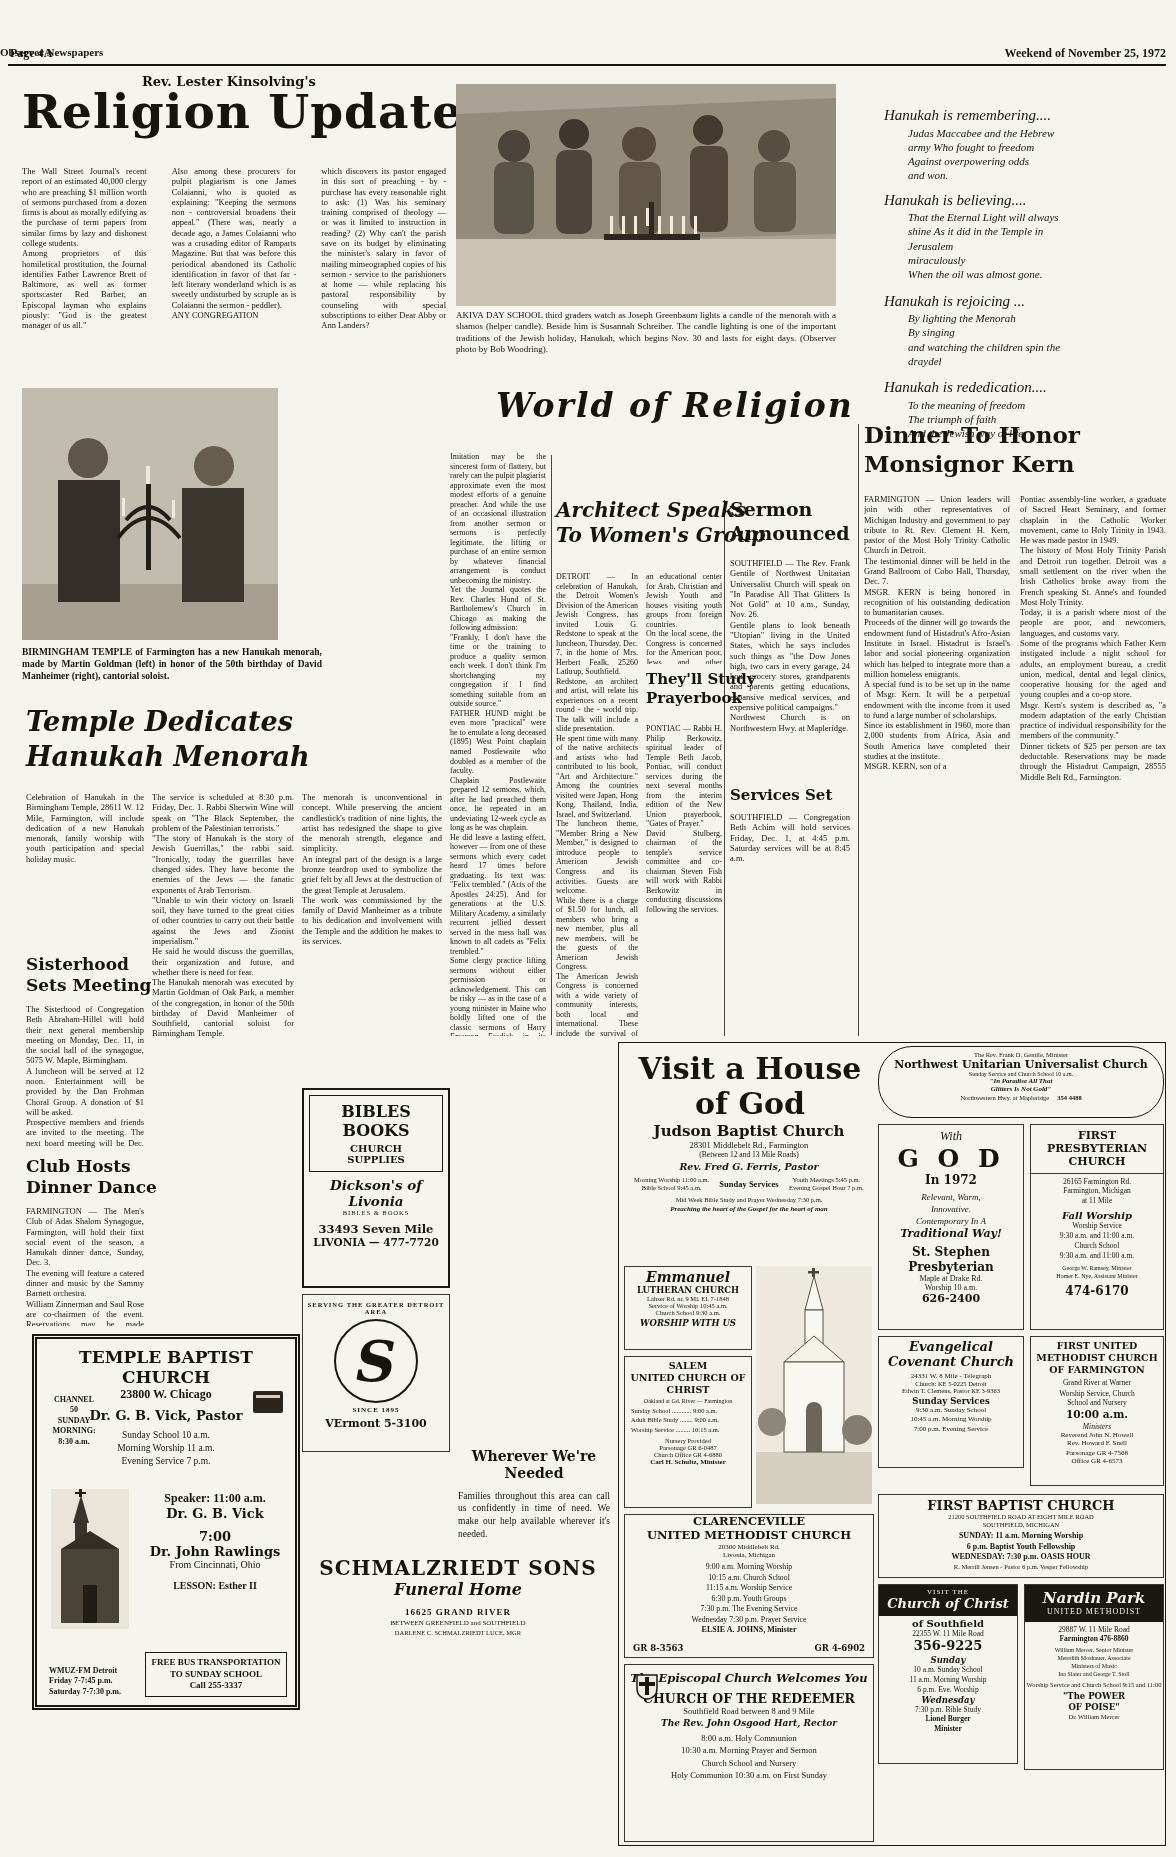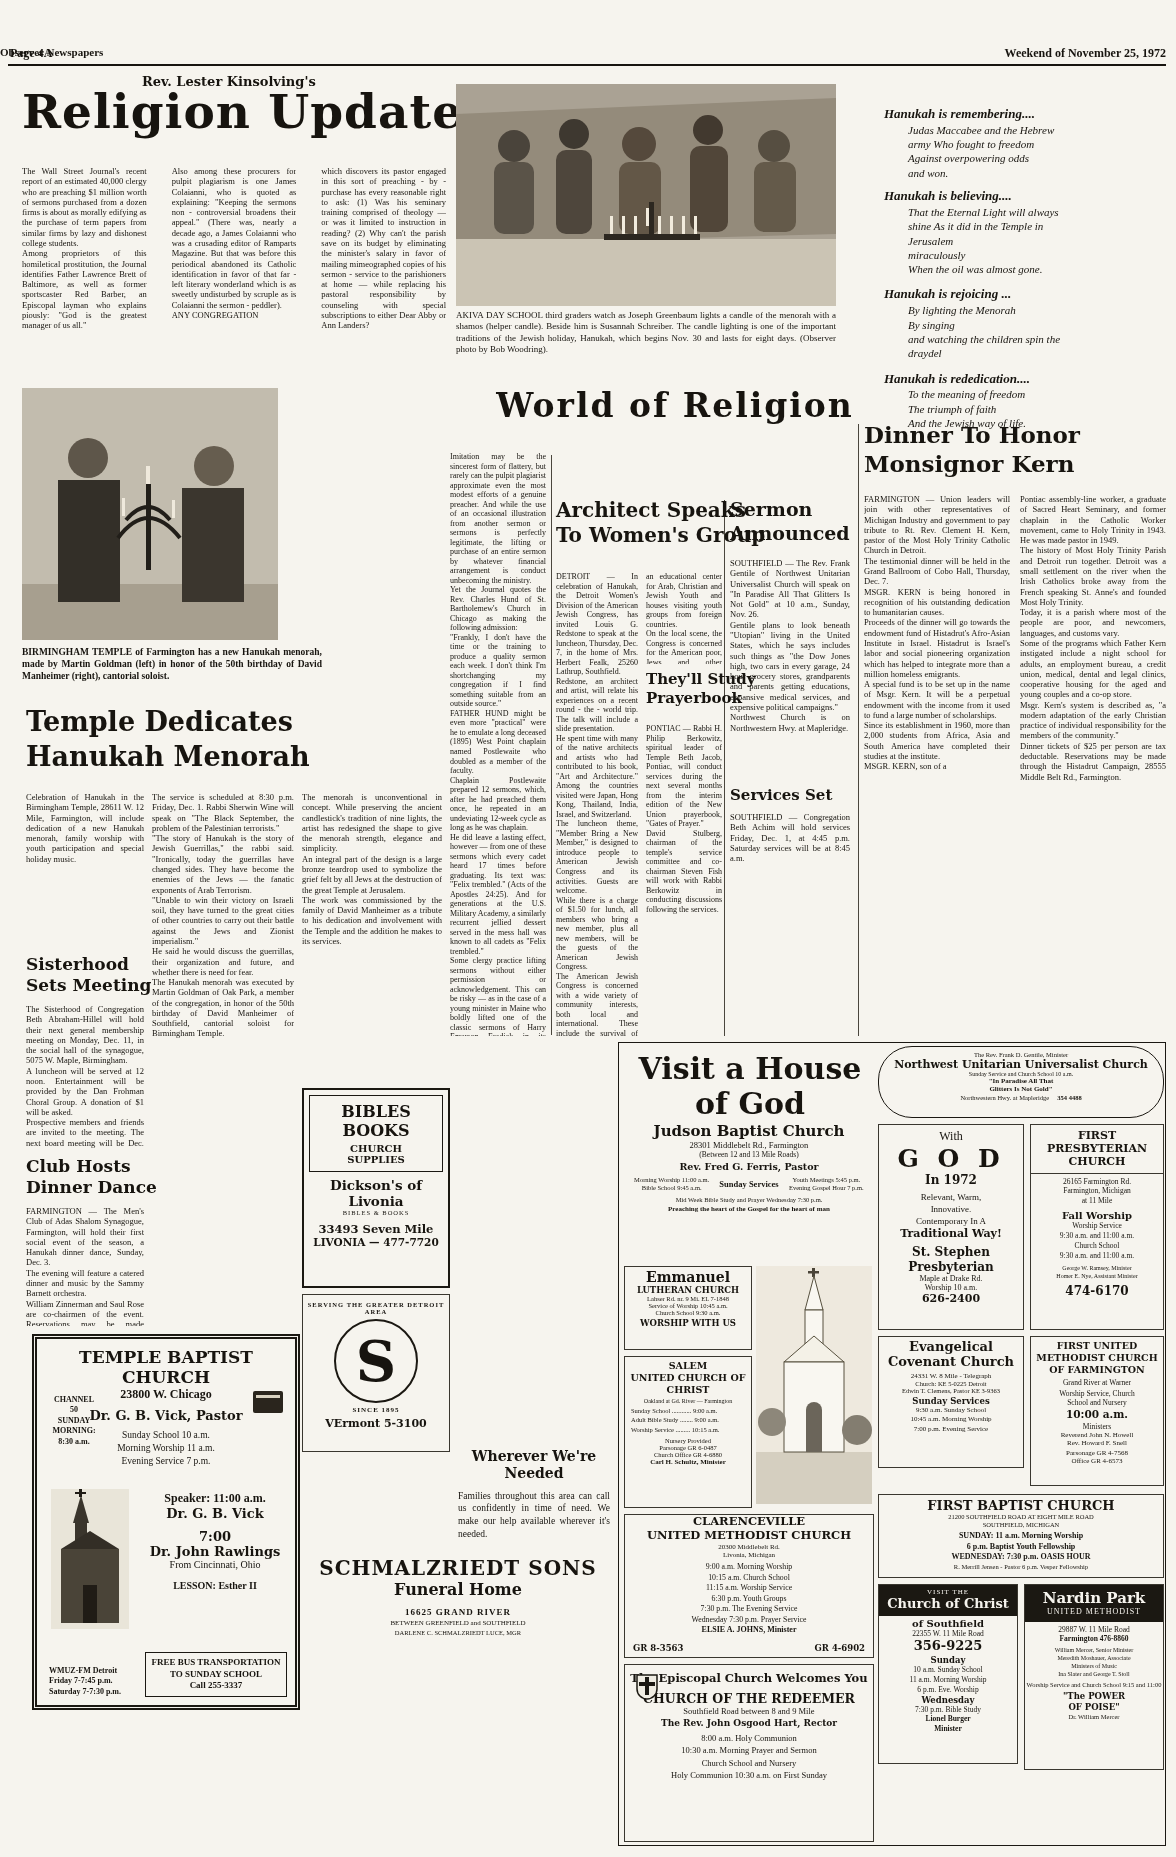--- a/index.html
+++ b/index.html
@@ -2,31 +2,31 @@
 <html><head>
 <meta charset="utf-8">
 <style>
 *{margin:0;padding:0;box-sizing:border-box}
 html,body{background:#c9c7c1}
 .page{position:relative;width:1176px;height:1857px;margin:0 auto;background:#f6f4ee;color:#17140f;font-family:"Liberation Serif",serif;overflow:hidden}
 .abs{position:absolute}
 .bt{font-size:8.5px;line-height:1.21;text-align:justify;white-space:pre-line;overflow:hidden}
 .btsm{font-size:8px;line-height:1.19;text-align:justify;white-space:pre-line;overflow:hidden}
 .serifhl{font-family:"DejaVu Serif",serif;font-weight:bold}
-.it{}
+.it{font-style:italic}
 .ctr{text-align:center}
 .pre{white-space:pre-line}
 .rule{background:#17140f}
 .vrule{background:#4a463d;width:1px}
 .cap{font-size:9px;line-height:1.27;text-align:justify;overflow:hidden}
 .adbox{border:1px solid #3a372f;overflow:hidden;background:#f6f4ee}
 .banner{background:#1b1812;color:#f6f4ee}
 .photo{overflow:hidden;background:#b3ab9d}
 svg{display:block}
-.lead{font-style:italic;font-weight:bold;font-size:13px;line-height:1.3}
+.lead{font-style:italic;font-weight:normal;font-size:15px;line-height:1.3}
 .stanza-body{font-style:italic;font-size:11px;line-height:1.3;padding-left:24px;white-space:pre-line}
 </style>
 </head>
 <body>
 
 <div class="page">
 
   <div class="abs" style="left:10px;top:46px;font-size:12px;font-weight:bold">Page 4A</div>
   <div class="abs" style="left:0;top:46px;width:1176px;text-align:left;font-size:11px;font-weight:bold">Observer Newspapers</div>
   <div class="abs" style="right:10px;top:46px;font-size:12px;font-weight:bold">Weekend of November 25, 1972</div>

